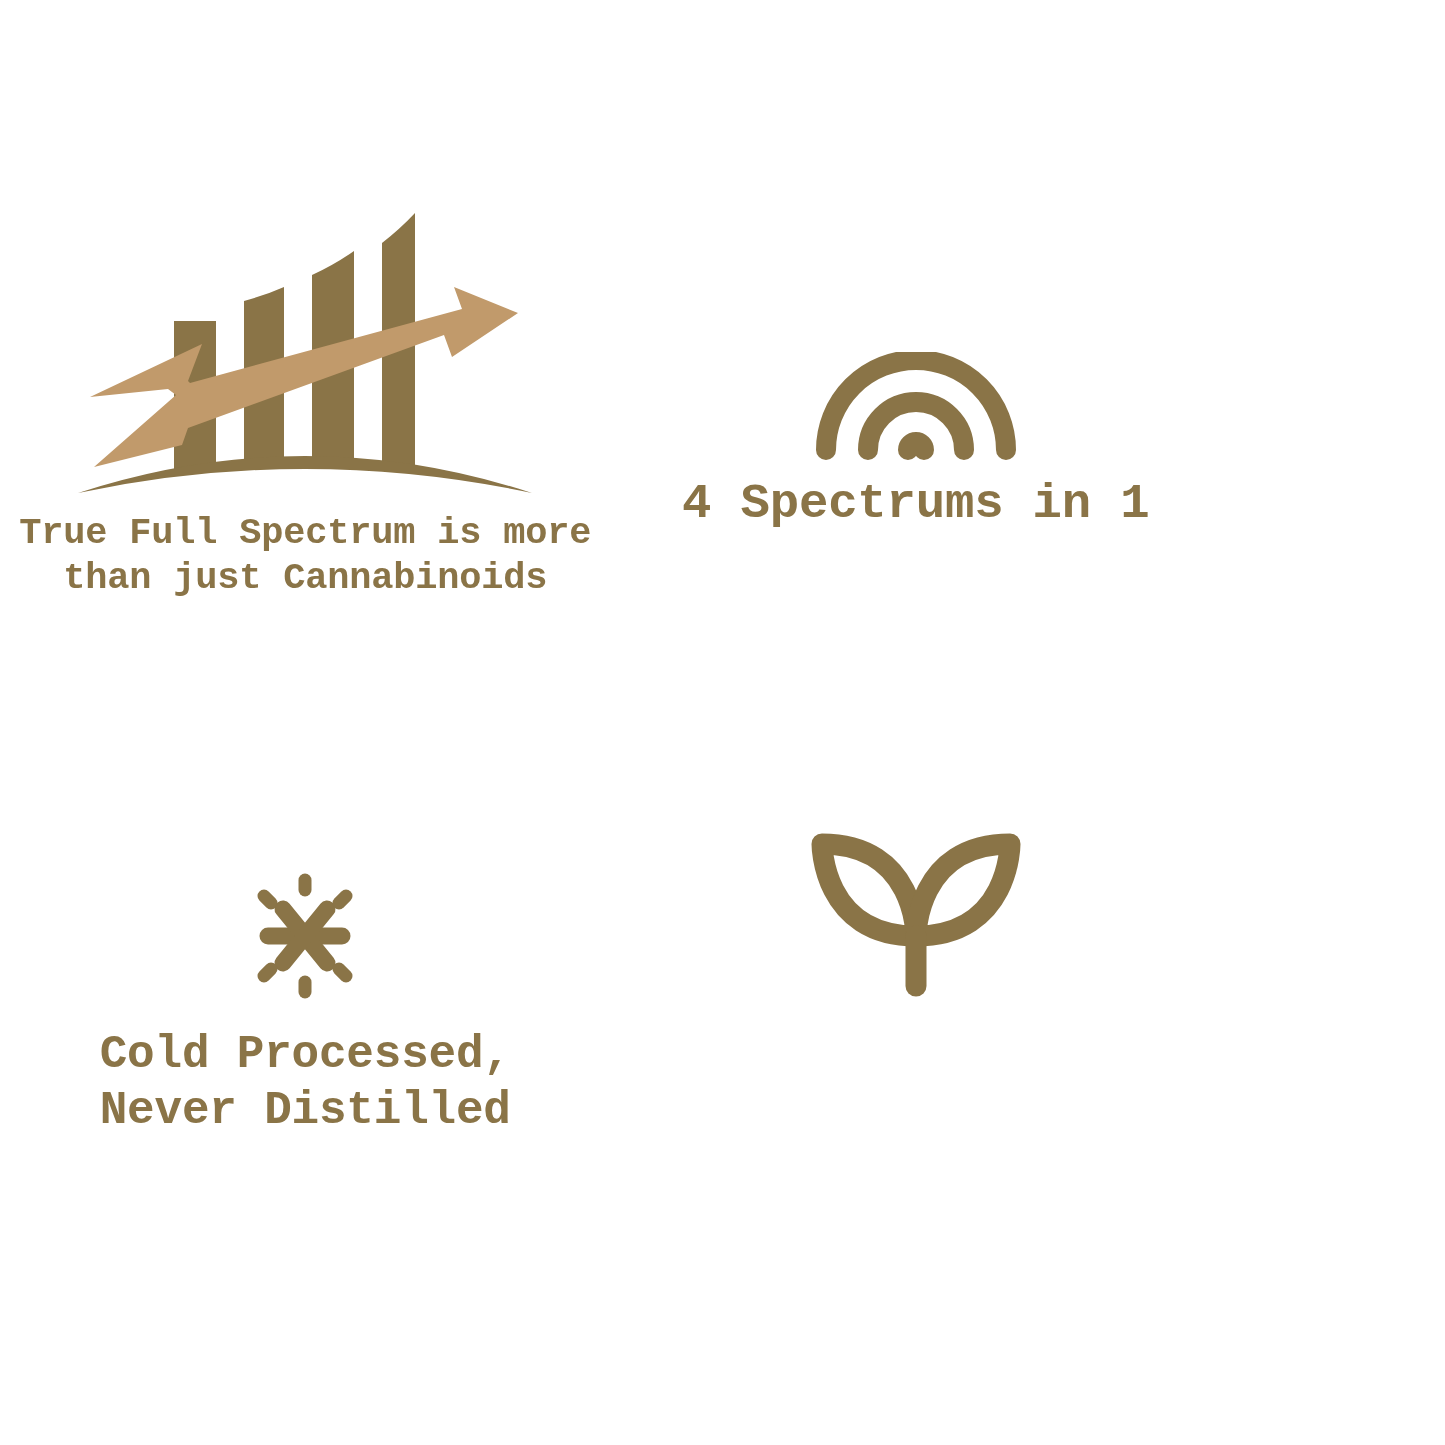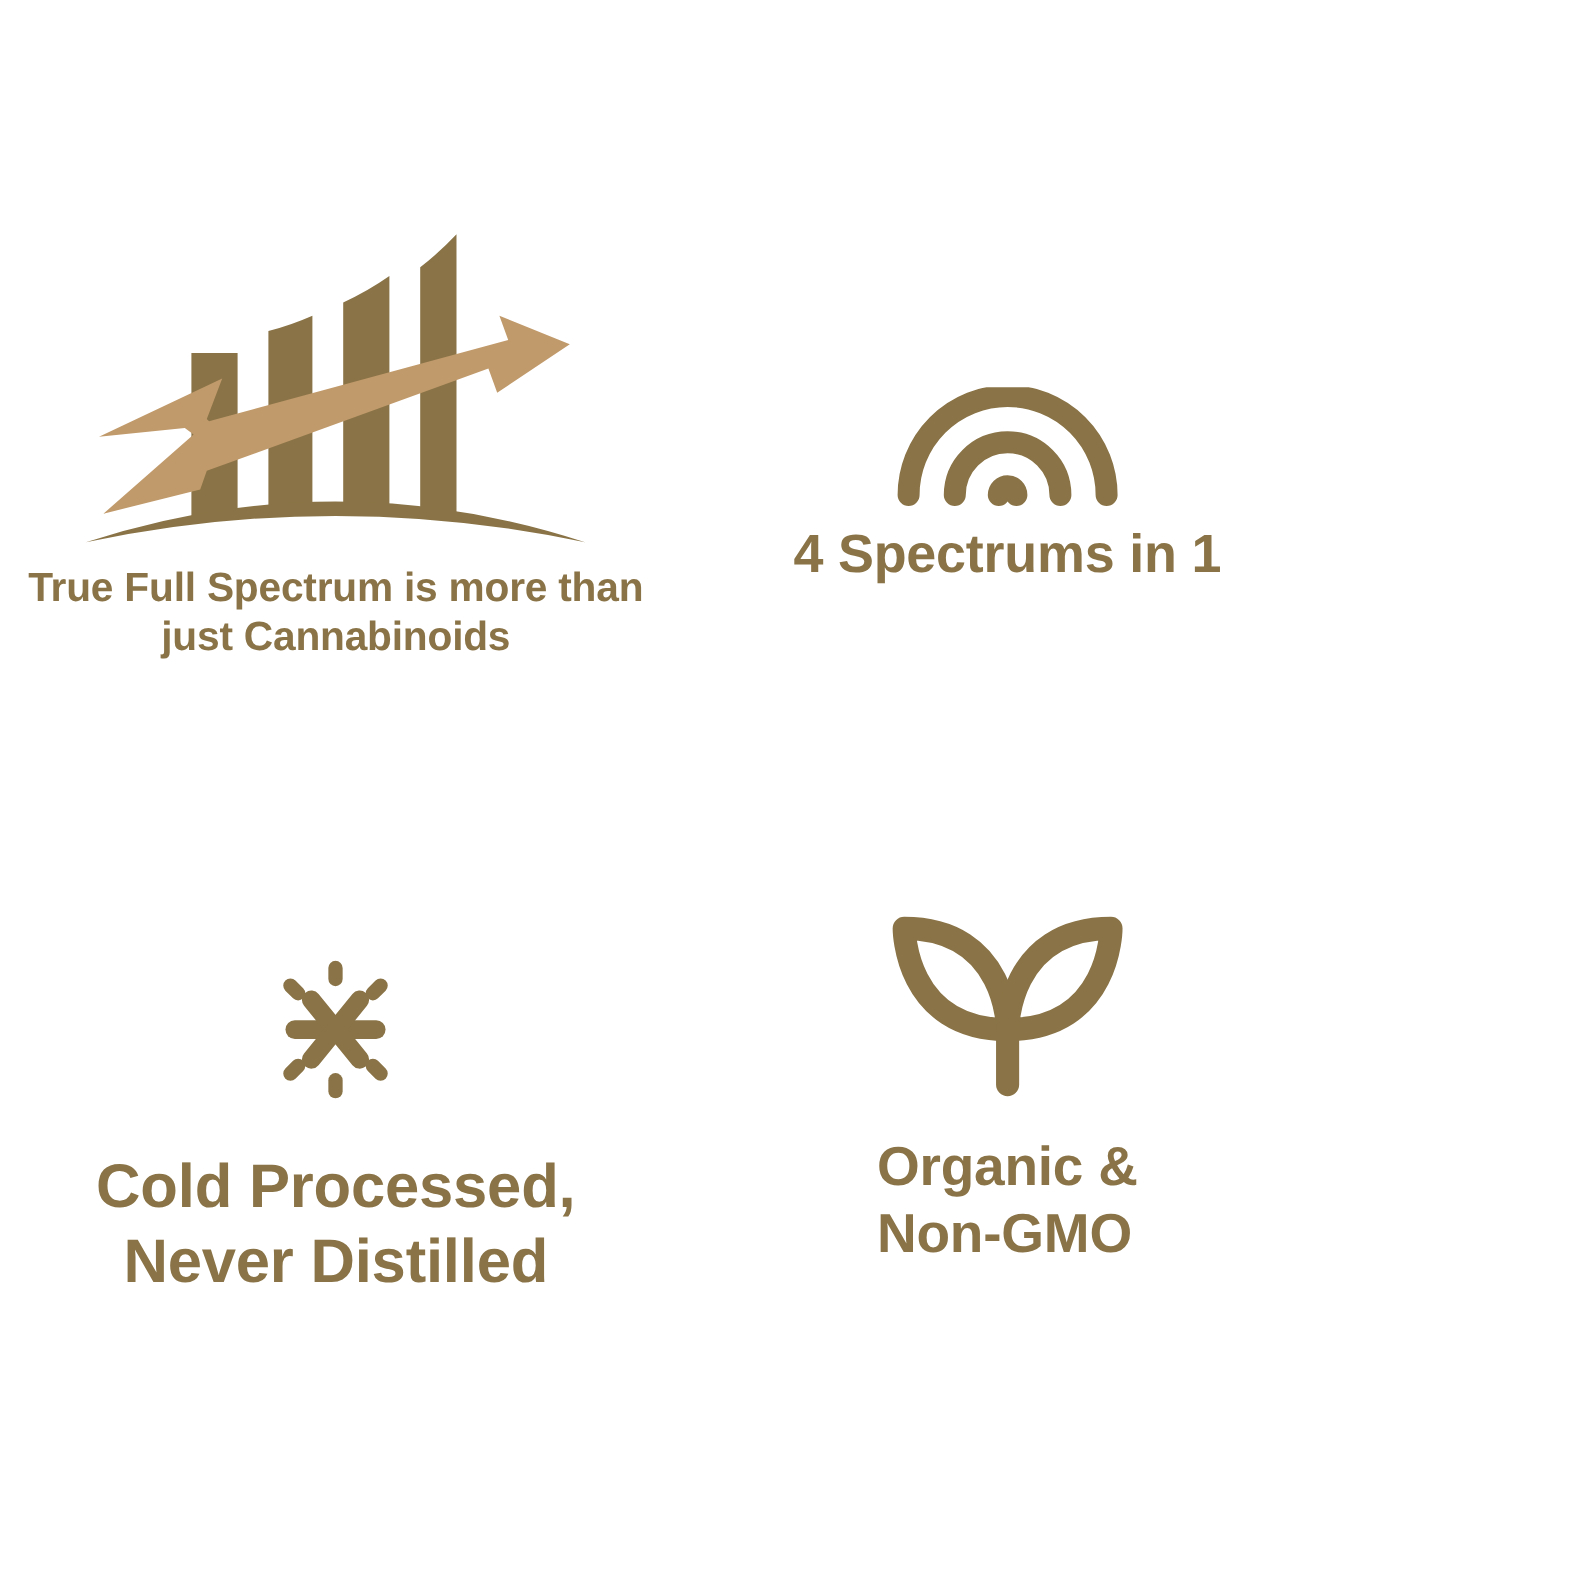--- a/index.html
+++ b/index.html
@@ -10,20 +10,21 @@
   body {
     font-family: "Liberation Sans", sans-serif;
     -webkit-font-smoothing: antialiased;
   }
   #stage {
     position: relative;
     width: 1221px;
     height: 1445px;
     background: #ffffff;
     overflow: hidden;
+    font-family: Liberation Mono, monospace;
   }
 
   .feature-grid {
     position: absolute;
     inset: 0;
     display: grid;
     grid-template-columns: 1fr 1fr;
     grid-template-rows: 723px 722px;
   }
 
@@ -60,23 +61,23 @@
     line-height: 1.22;
     margin-top: 16px;
     max-width: 640px;
   }
   .cell-1 .feature-label {
     font-size: 49px;
     line-height: 1.18;
     margin-top: 16px;
   }
   .cell-2 .feature-label {
-    font-size: 56px;
+    font-size: 46px;
     line-height: 1.22;
-    margin-top: 45px;
+    margin-top: 28px;
   }
   .cell-3 .feature-label {
     font-size: 50px;
     line-height: 1.22;
     margin-top: 30px;
     text-align: left;
   }
 
   
   .icon-chart  { width: 470px; height: 290px; }
@@ -154,18 +155,16 @@
           <g fill="none" stroke="#8a7447" stroke-width="21" stroke-linecap="round" stroke-linejoin="round">
 
             <path d="M16 16 C16 16 16 108 110 108 C110 108 110 16 16 16 Z"></path>
 
             <path d="M204 16 C204 16 204 108 110 108 C110 108 110 16 204 16 Z"></path>
 
             <path d="M110 108 L110 158"></path>
           </g>
         </svg>
       </span>
-      <div class="feature-label">Organic &amp;
-Non-GMO</div>
     </div>
 
   </div>
 </div>
 
 </body></html>

